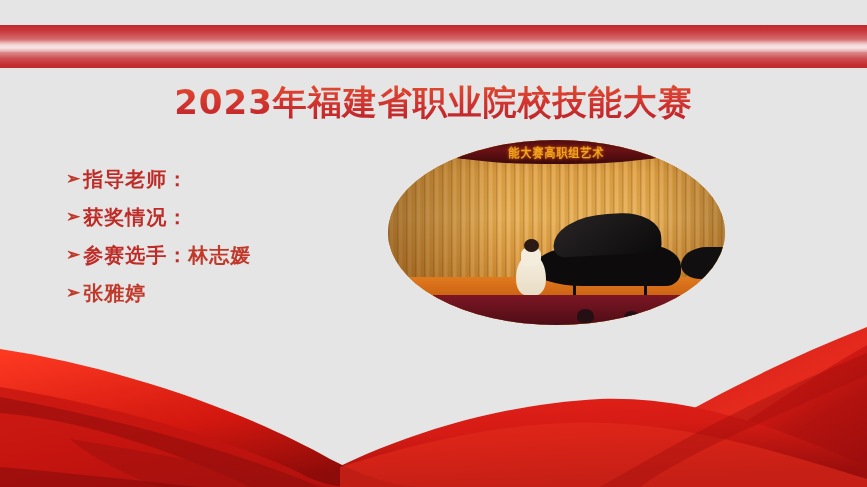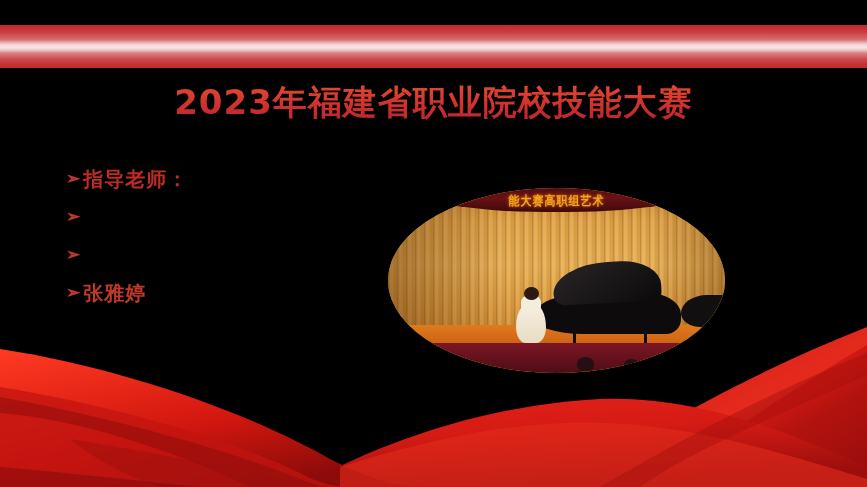--- a/index.html
+++ b/index.html
@@ -1,21 +1,21 @@
 <!DOCTYPE html>
 <html><head>
 <meta charset="utf-8">
 <style>
   html,body{margin:0;padding:0;}
   body{
     width:867px;height:487px;overflow:hidden;position:relative;
     background:#ffffff;
     font-family:"Liberation Serif","DejaVu Serif",serif;
   }
-  .slide{position:absolute;inset:0;background:#000000;overflow:hidden;}
+  .slide{position:absolute;inset:0;background:#e5e5e5;overflow:hidden;}
 
   
   .top-band{
     position:absolute;left:0;top:25px;width:867px;height:43px;
     background:linear-gradient(to bottom,
        #c0282c 0%, #c8393c 14%, #d4676a 32%, #ecb5b6 48%,
        #f3d2d2 53%, #dd8d8f 63%, #cc4e50 78%, #c4302f 92%, #bf2a2b 100%);
   }
   .top-band-shine{
     position:absolute;left:0;top:40px;width:867px;height:12px;
@@ -64,21 +64,20 @@
   }
   .bullet-label{color:#bf2c28;}
   .bullet-value{color:#c0392b;}
 
   
   .photo{
     position:absolute;left:388px;top:140px;width:337px;height:185px;
     border-radius:50%;
     overflow:hidden;
     background:#b06a20;
-    margin-top:48px;
   }
   .stage-curtain{
     position:absolute;inset:0;
     background:
       repeating-linear-gradient(to right,
         rgba(0,0,0,.16) 0px, rgba(0,0,0,.16) 1px,
         rgba(255,255,255,.10) 2px, rgba(255,255,255,.10) 5px,
         rgba(0,0,0,.05) 6px, rgba(0,0,0,.05) 9px),
       linear-gradient(to bottom,
         #c8832a 0%, #e2a243 18%, #e8ad50 42%, #dd9a3c 64%, #cf8a2e 80%, #c4781f 100%);
@@ -170,24 +169,27 @@
 
   <div class="bullets">
 
     <div class="bullet-row">
       <span class="bullet-arrow">➢</span>
       <span class="bullet-label">指导老师：</span>
     </div>
 
     <div class="bullet-row">
       <span class="bullet-arrow">➢</span>
-    </div>
-
-    <div class="bullet-row">
-      <span class="bullet-arrow">➢</span>
+      <span class="bullet-label">获奖情况：</span>
+    </div>
+
+    <div class="bullet-row">
+      <span class="bullet-arrow">➢</span>
+      <span class="bullet-label">参赛选手：</span>
+      <span class="bullet-value">林志媛</span>
     </div>
 
     <div class="bullet-row">
       <span class="bullet-arrow">➢</span>
       <span class="bullet-value">张雅婷</span>
     </div>
 
   </div>
 
   <div class="photo">

